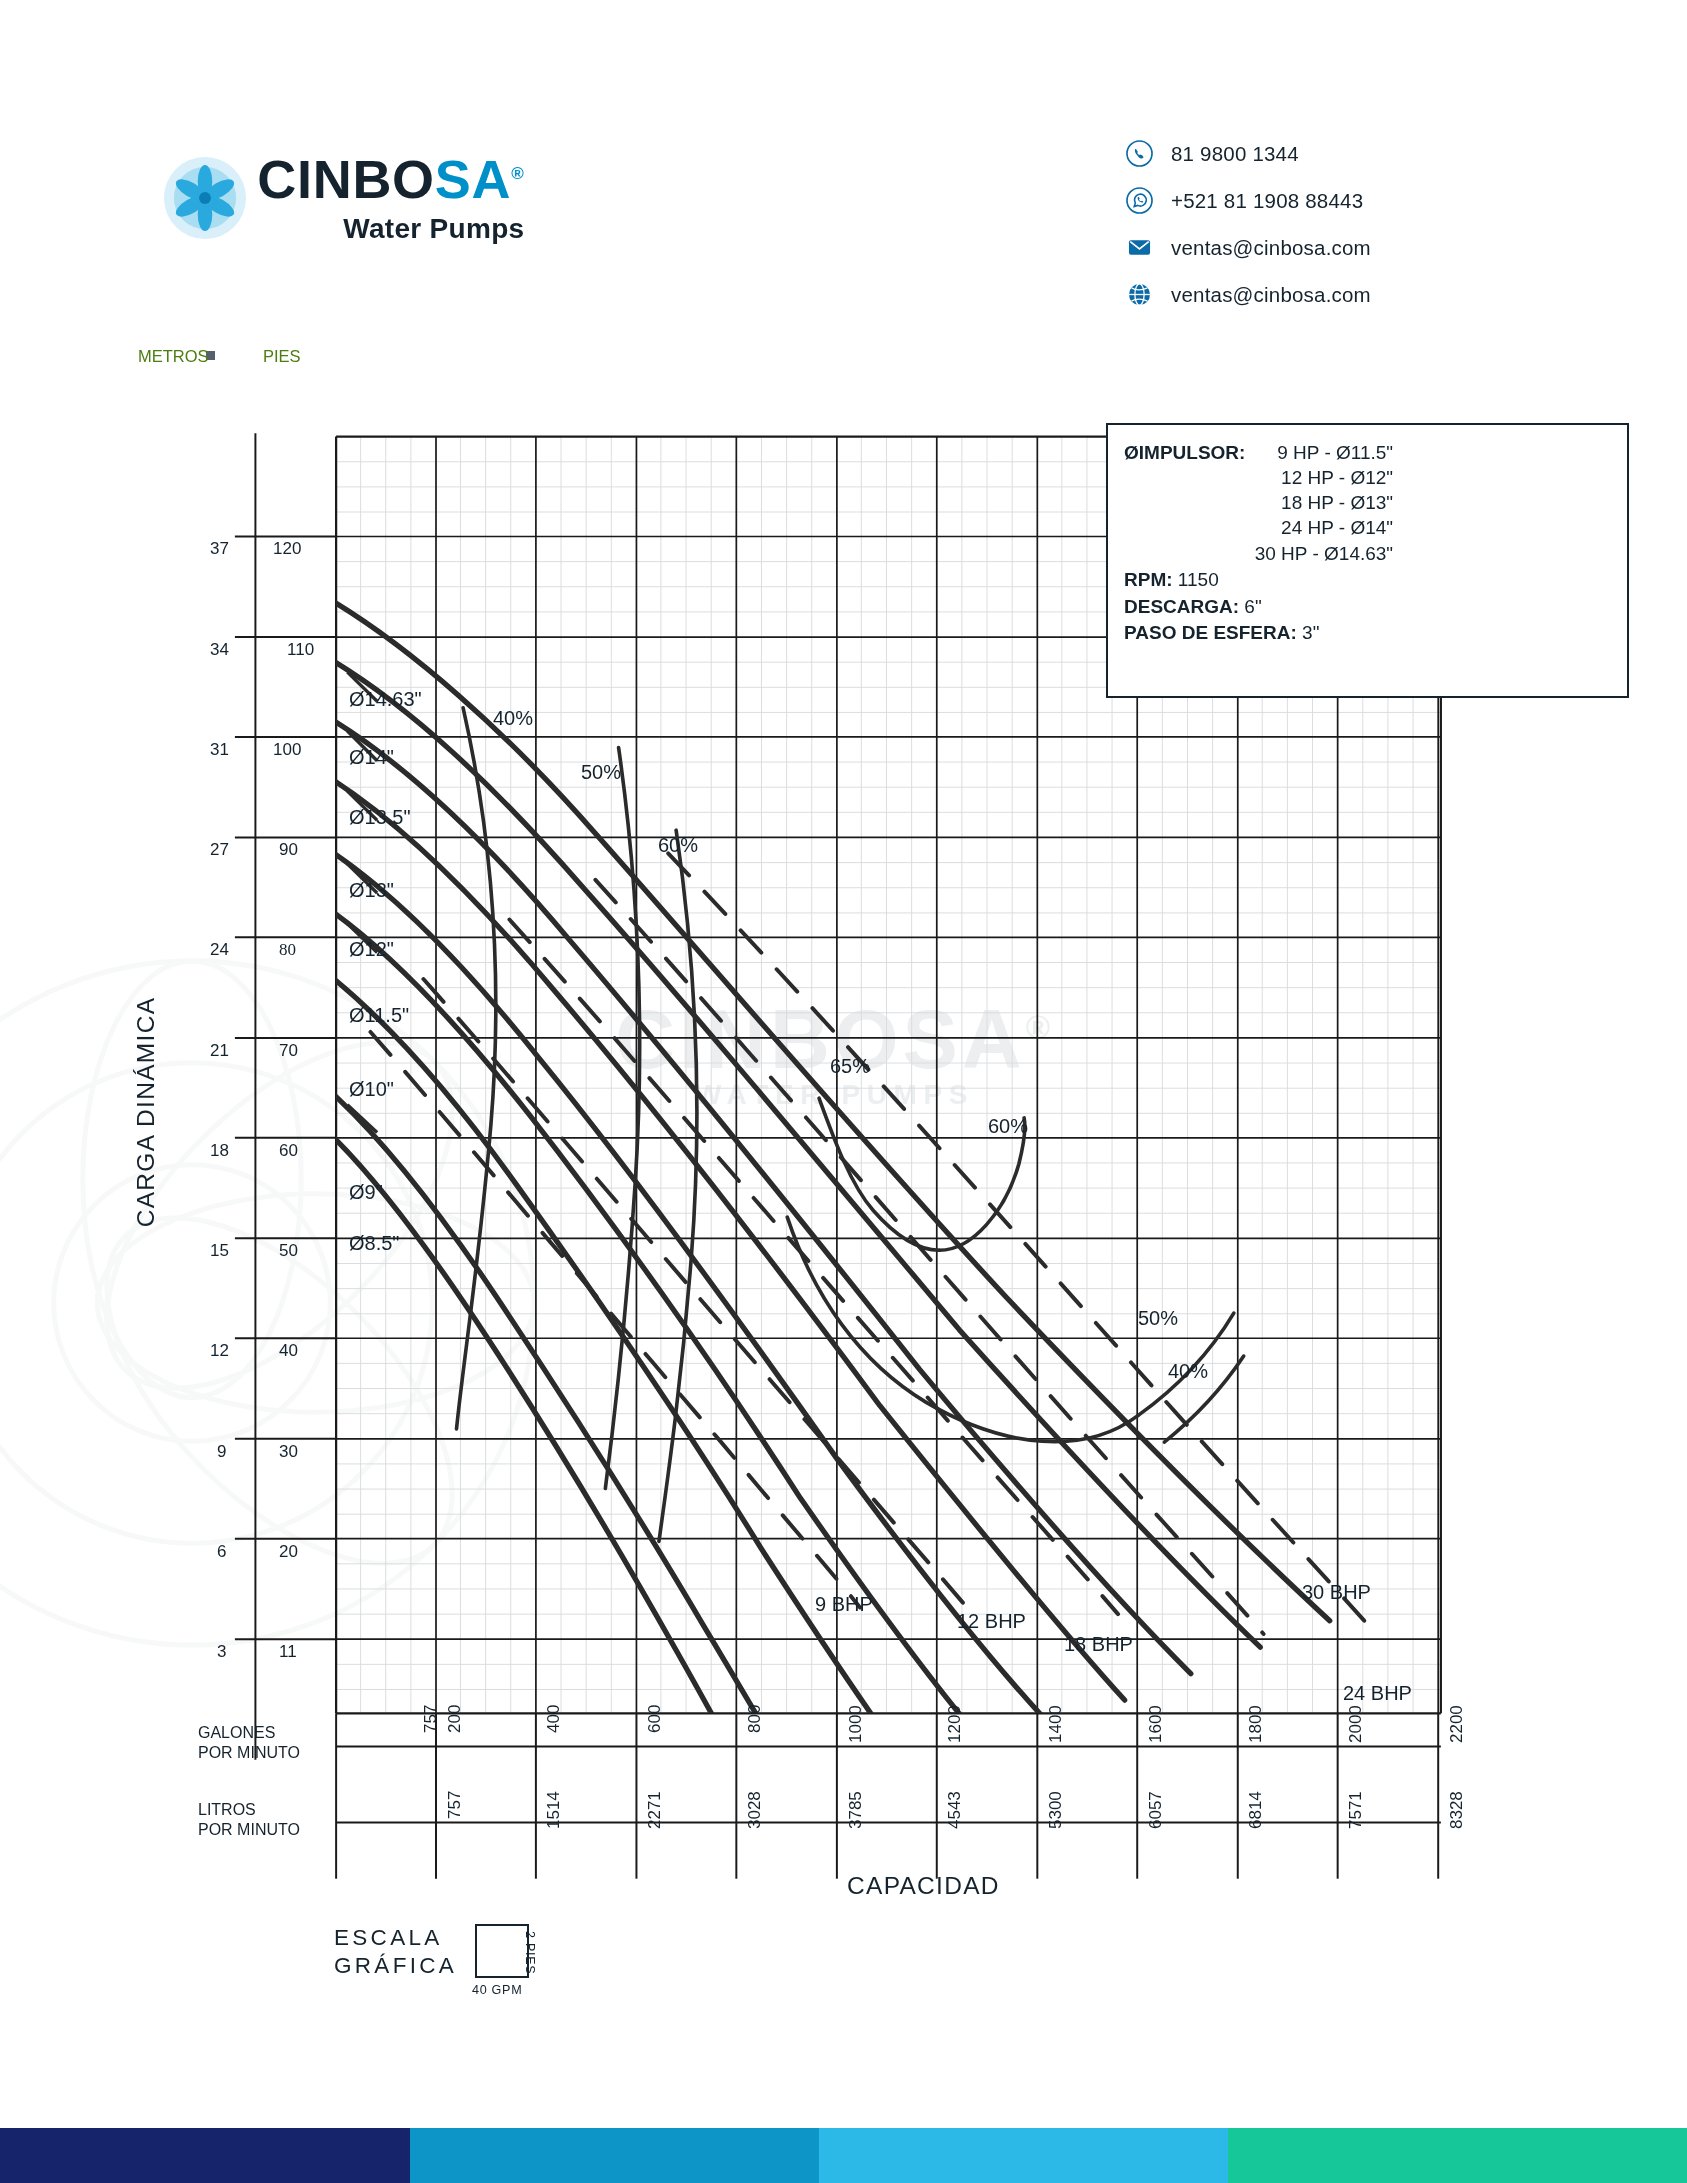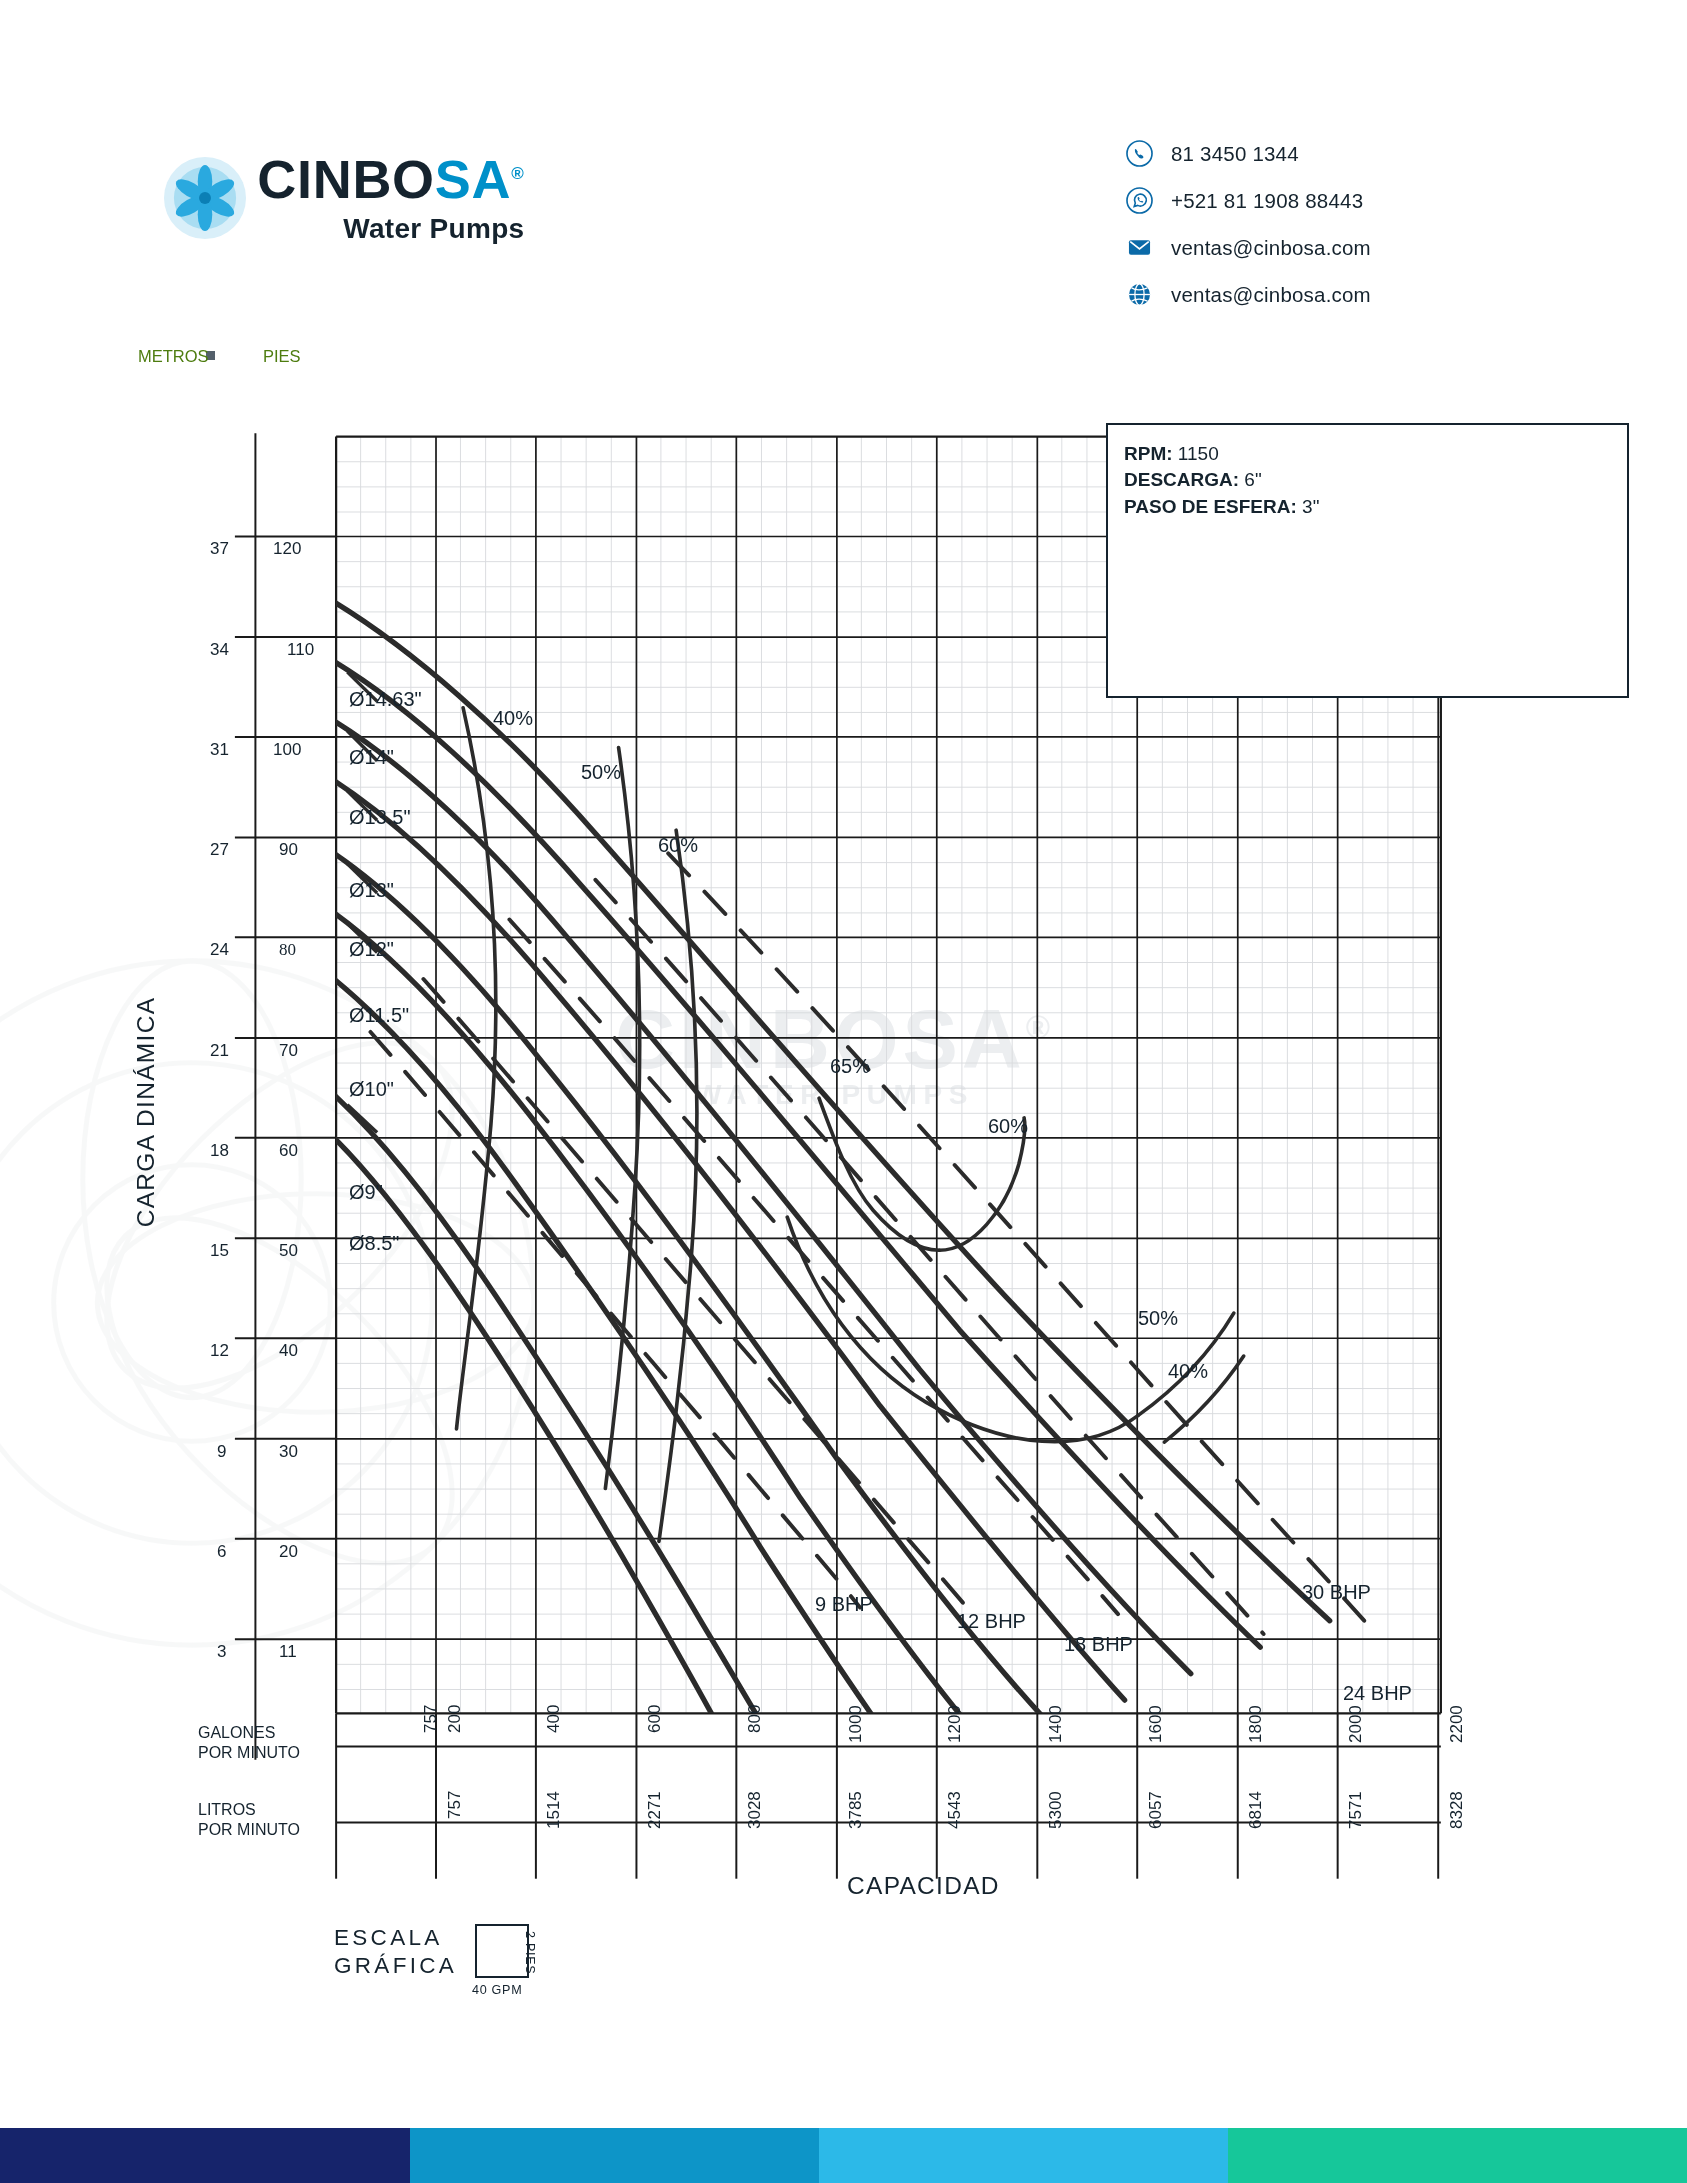--- a/index.html
+++ b/index.html
@@ -300,21 +300,21 @@
   </div>
 
   <div class="contacts">
     <div class="contact-row">
       <span class="contact-icon">
         <svg width="29" height="29" viewBox="0 0 44 44">
             <circle cx="22" cy="22" r="19" fill="none" stroke="#0b6aa8" stroke-width="2.5"></circle>
             <path d="M15 15c3 0 3 3 4.5 4.5-1 1.5-1 2 .5 3.5s2 1.5 3.5.5c1.5 1.5 4.5 1.5 4.5 4.5-1 2-4 2.5-7-0.5s-6.5-7-6-10 0-2 0-2z" fill="#0b6aa8"></path>
           </svg>
       </span>
-      <span class="contact-text">81 3450 1344</span>
+      <span class="contact-text">81 9800 1344</span>
     </div>
     <div class="contact-row">
       <span class="contact-icon">
         <svg width="29" height="29" viewBox="0 0 44 44">
             <circle cx="22" cy="22" r="19" fill="none" stroke="#0b6aa8" stroke-width="2.5"></circle>
             <path d="M14 31l1.6-5a9 9 0 1 1 3.6 3.4L14 31z" fill="none" stroke="#0b6aa8" stroke-width="2.5"></path>
             <path d="M19 18c0 4 3 7 7 7 1.6 0 2-1 1.4-1.6l-1.6-1.2-1.6 1c-1.2-.5-2.4-1.7-2.9-2.9l1-1.6-1.2-1.6c-.6-.6-1.6-.2-2.1 .9z" fill="#0b6aa8"></path>
           </svg>
       </span>
       <span class="contact-text">+521 81 1908 88443</span>
@@ -631,20 +631,30 @@
 
 <div>
   <div class="tick-label" style="left:815px;top:1553px;font-size:20px;margin-top:40px;">9 BHP</div>
   <div class="tick-label" style="left:957px;top:1610px;font-size:20px;">12 BHP</div>
   <div class="tick-label" style="left:1064px;top:1633px;font-size:20px;">18 BHP</div>
   <div class="tick-label" style="left:1343px;top:1682px;font-size:20px;">24 BHP</div>
   <div class="tick-label" style="left:1302px;top:1581px;font-size:20px;">30 BHP</div>
 </div>
 
 <div class="infobox">
+  <div class="info-imp-row">
+    <div class="info-imp-label">ØIMPULSOR:</div>
+    <div class="info-imp-list">
+      <div>9 HP - Ø11.5"</div>
+      <div>12 HP - Ø12"</div>
+      <div>18 HP - Ø13"</div>
+      <div>24 HP - Ø14"</div>
+      <div>30 HP - Ø14.63"</div>
+    </div>
+  </div>
   <div class="info-line">
     <b>RPM:</b>
     <span>1150</span>
   </div>
   <div class="info-line">
     <b>DESCARGA:</b>
     <span>6"</span>
   </div>
   <div class="info-line">
     <b>PASO DE ESFERA:</b>

